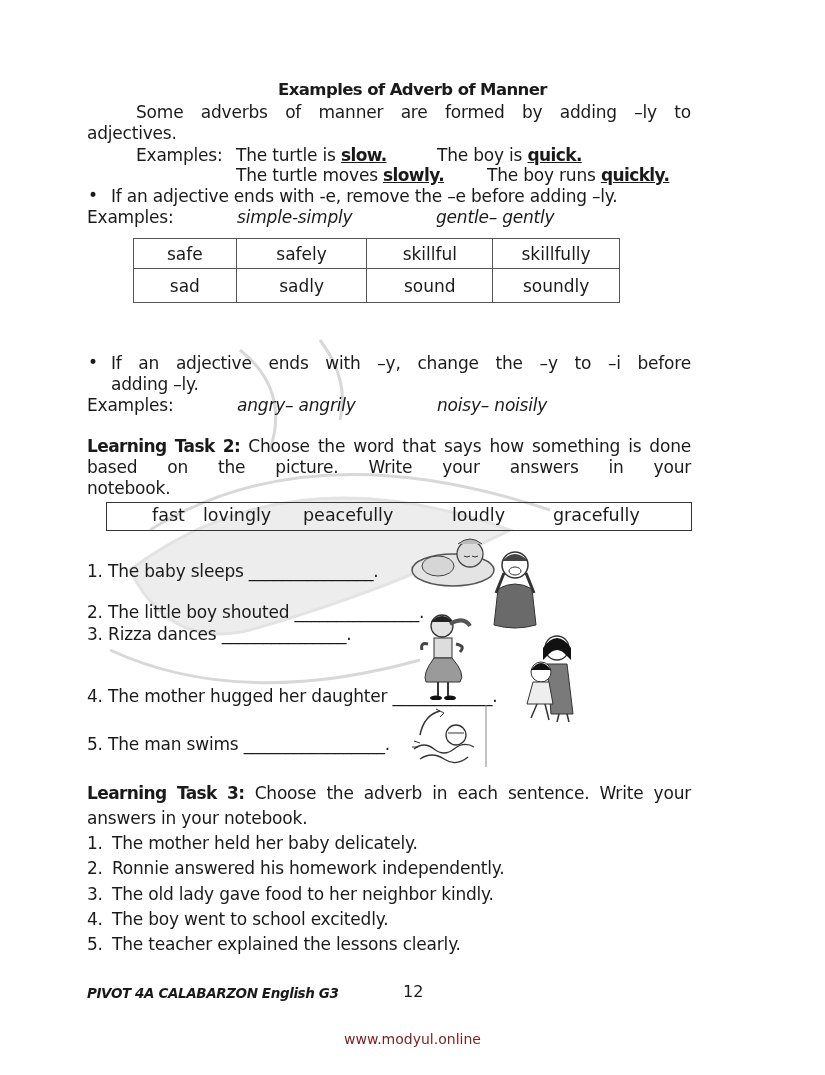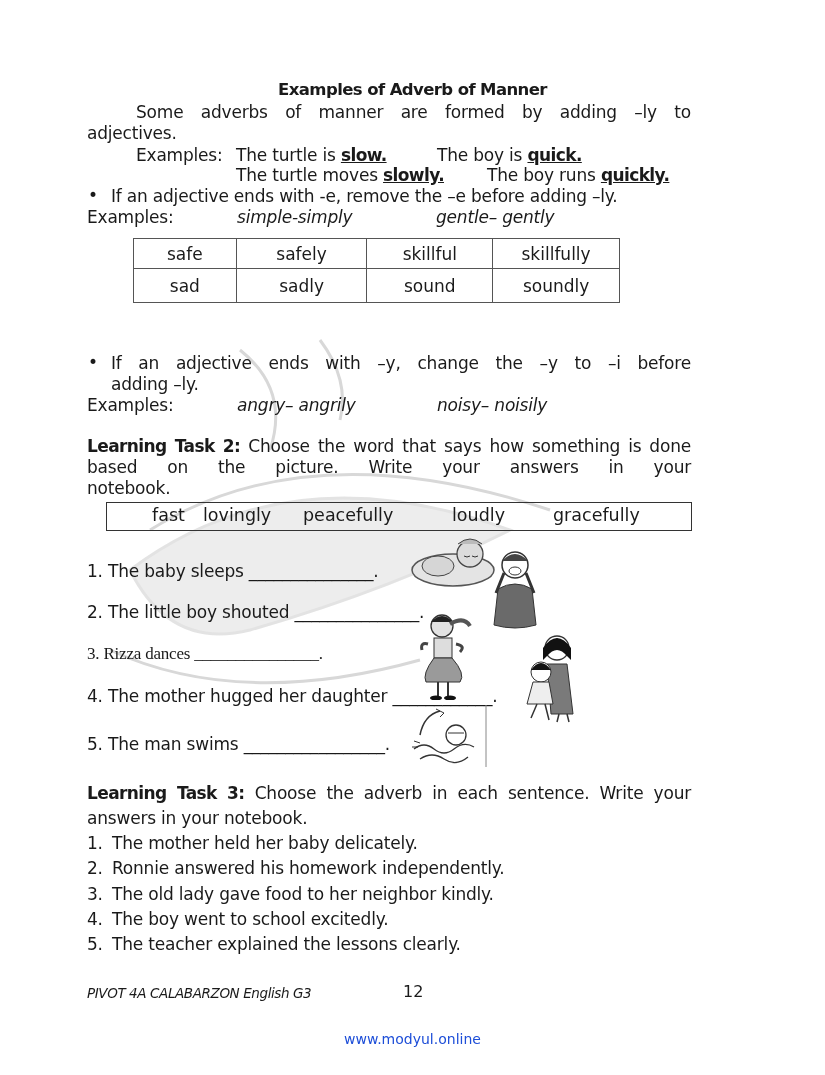--- a/index.html
+++ b/index.html
@@ -16,23 +16,23 @@
   table.adv { position: absolute; left: 133px; top: 238px; width: 487px; border-collapse: collapse; }
   table.adv td { border: 1px solid #555; text-align: center; font-size: 17px; padding: 0; }
   table.adv tr.r1 td { height: 29px; }
   table.adv tr.r2 td { height: 29px; }
   table.adv tr.r3 td { height: 33px; }
   .wordbox { position: absolute; left: 106px; top: 502px; width: 584px; height: 27px;
              border: 1.5px solid #333; }
   .wordbox span { position: absolute; top: 2px; font-size: 17.5px; }
   .watermark { position: absolute; left: 90px; top: 330px; width: 560px; height: 420px; pointer-events: none; }
   .pic { position: absolute; }
-  .footer-l { left: 87px; top: 985px; font-size: 13.5px; font-style: italic; letter-spacing: -0.4px; }
+  .footer-l { left: 87px; top: 985px; font-size: 13.5px; font-style: italic; letter-spacing: -0.4px; font-weight: bold; }
   .footer-n { left: 403px; top: 982px; font-size: 16px; }
-  .site { left: 0; width: 825px; top: 1031px; text-align: center; font-size: 14px; color: #1d4ed8; }
+  .site { left: 0; width: 825px; top: 1031px; text-align: center; font-size: 14px; color: #7f1d1d; }
 </style>
 </head>
 <body>
 
 <svg class="watermark" viewBox="0 0 560 420">
   <g fill="none" stroke="#d8d8d8" stroke-width="3">
     <path d="M40 240 Q 200 120 420 200 Q 300 260 160 300 Q 80 320 40 240 Z" fill="#e6e6e6" opacity="0.7"></path>
     <path d="M60 200 Q 220 100 460 180"></path>
     <path d="M150 20 Q 200 60 180 120"></path>
     <path d="M230 10 Q 260 50 250 90"></path>
@@ -102,21 +102,21 @@
 <div class="wordbox">
   <span style="left:45px;">fast</span>
   <span style="left:96px;">lovingly</span>
   <span style="left:196px;">peacefully</span>
   <span style="left:345px;">loudly</span>
   <span style="left:446px;">gracefully</span>
 </div>
 
 <div class="abs txt" style="left:87px; top:561px;">1. The baby sleeps _______________.</div>
 <div class="abs txt" style="left:87px; top:602px;">2. The little boy shouted _______________.</div>
-<div class="abs txt" style="left:87px; top:644px;font-family:Liberation Serif, serif;">3. Rizza dances _______________.</div>
+<div class="abs txt" style="left:87px; top:624px;">3. Rizza dances _______________.</div>
 <div class="abs txt" style="left:87px; top:686px;">4. The mother hugged her daughter ____________.</div>
 <div class="abs txt" style="left:87px; top:734px;">5. The man swims _________________.</div>
 
 <svg class="pic" style="left:408px; top:534px;" width="90" height="56" viewBox="0 0 90 56">
   <ellipse cx="45" cy="36" rx="41" ry="16" fill="#e4e4e4" stroke="#555" stroke-width="1.5"></ellipse>
   <circle cx="62" cy="20" r="13" fill="#dcdcdc" stroke="#444" stroke-width="1.3"></circle>
   <path d="M50 10 Q62 0 74 10" fill="#bbb" stroke="#444"></path>
   <ellipse cx="30" cy="32" rx="16" ry="10" fill="#d6d6d6" stroke="#444"></ellipse>
   <path d="M56 22 q3 2 6 0 M64 22 q3 2 6 0" stroke="#333" fill="none"></path>
 </svg>

